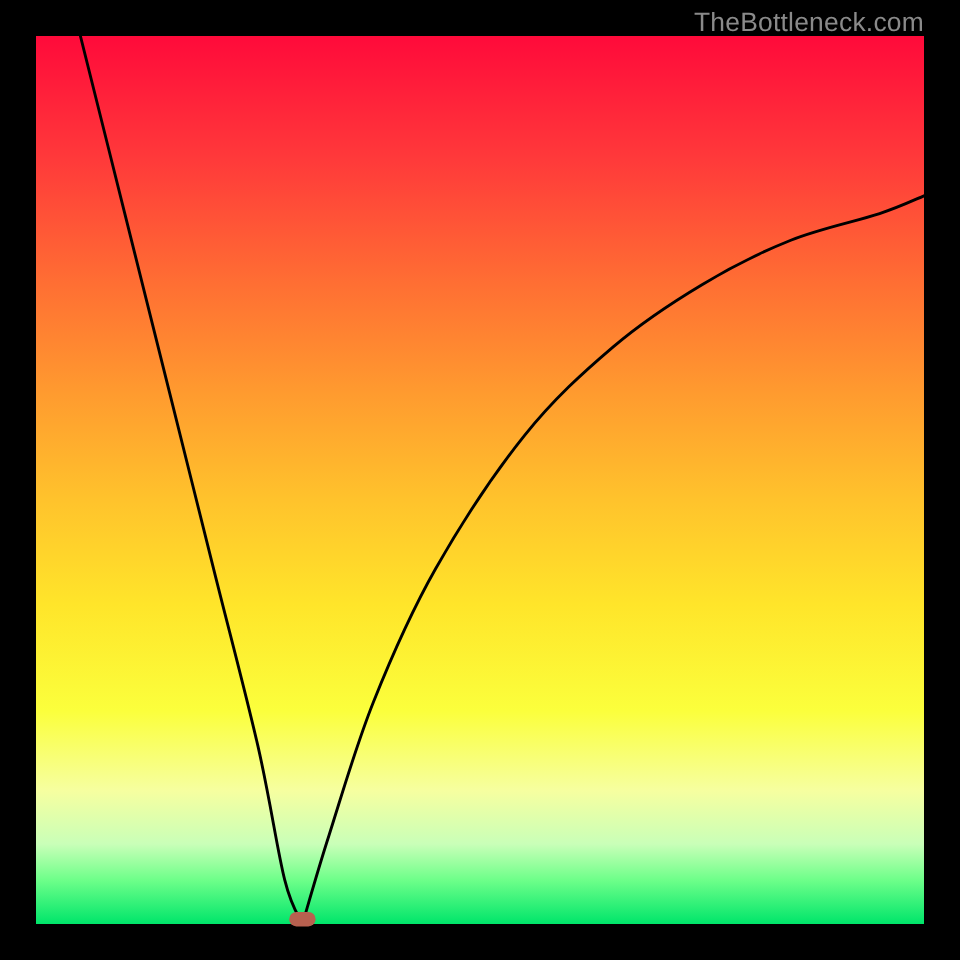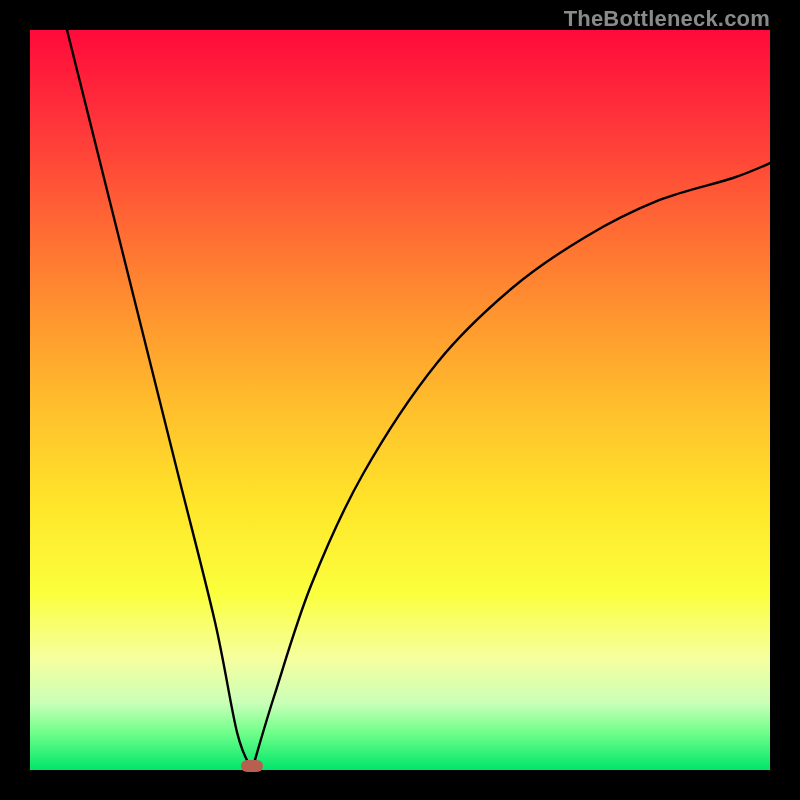--- a/index.html
+++ b/index.html
@@ -39,21 +39,21 @@
       #6fff8a 95%,
       #00e56a 100%
     );
   }
   .watermark {
     position: absolute;
     top: 6px;
     right: 30px;
     color: #8a8a8a;
     font-size: 22px;
-    font-weight: 700;
+    font-weight: 400;
     letter-spacing: 0.2px;
     user-select: none;
   }
   .curve-layer {
     position: absolute;
     top: 30px;
     left: 30px;
     width: 740px;
     height: 740px;
     pointer-events: none;

